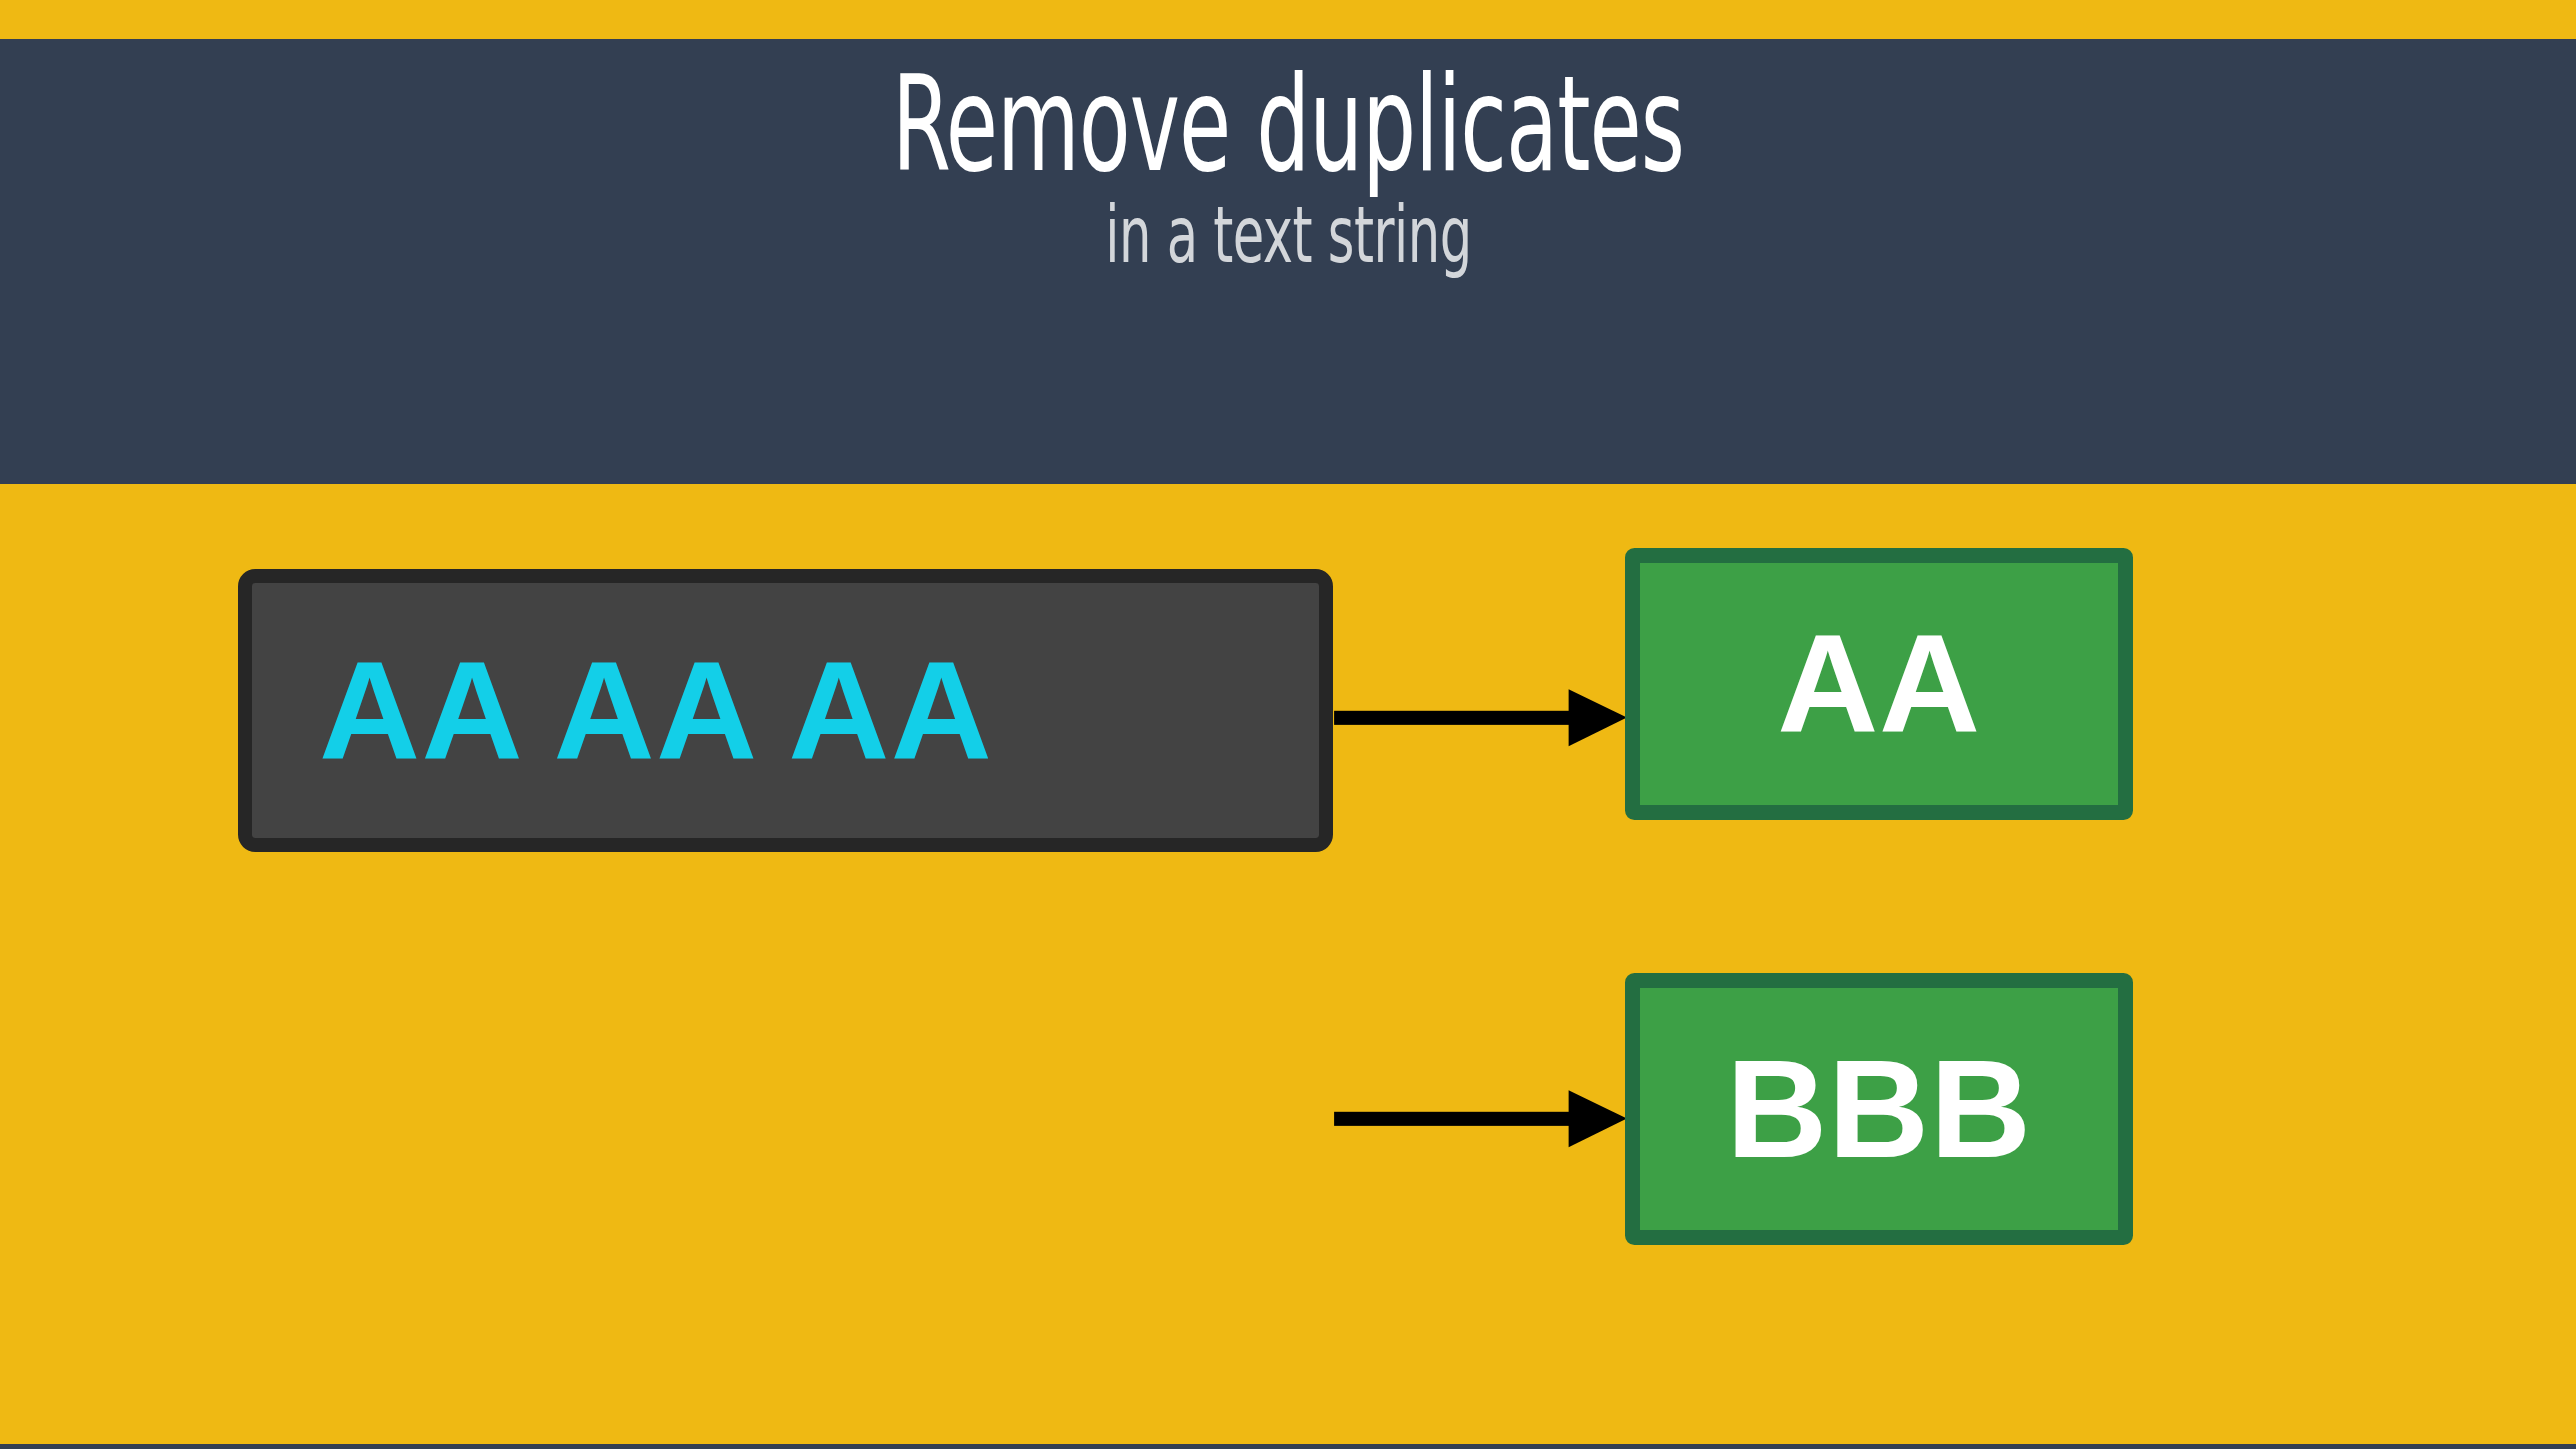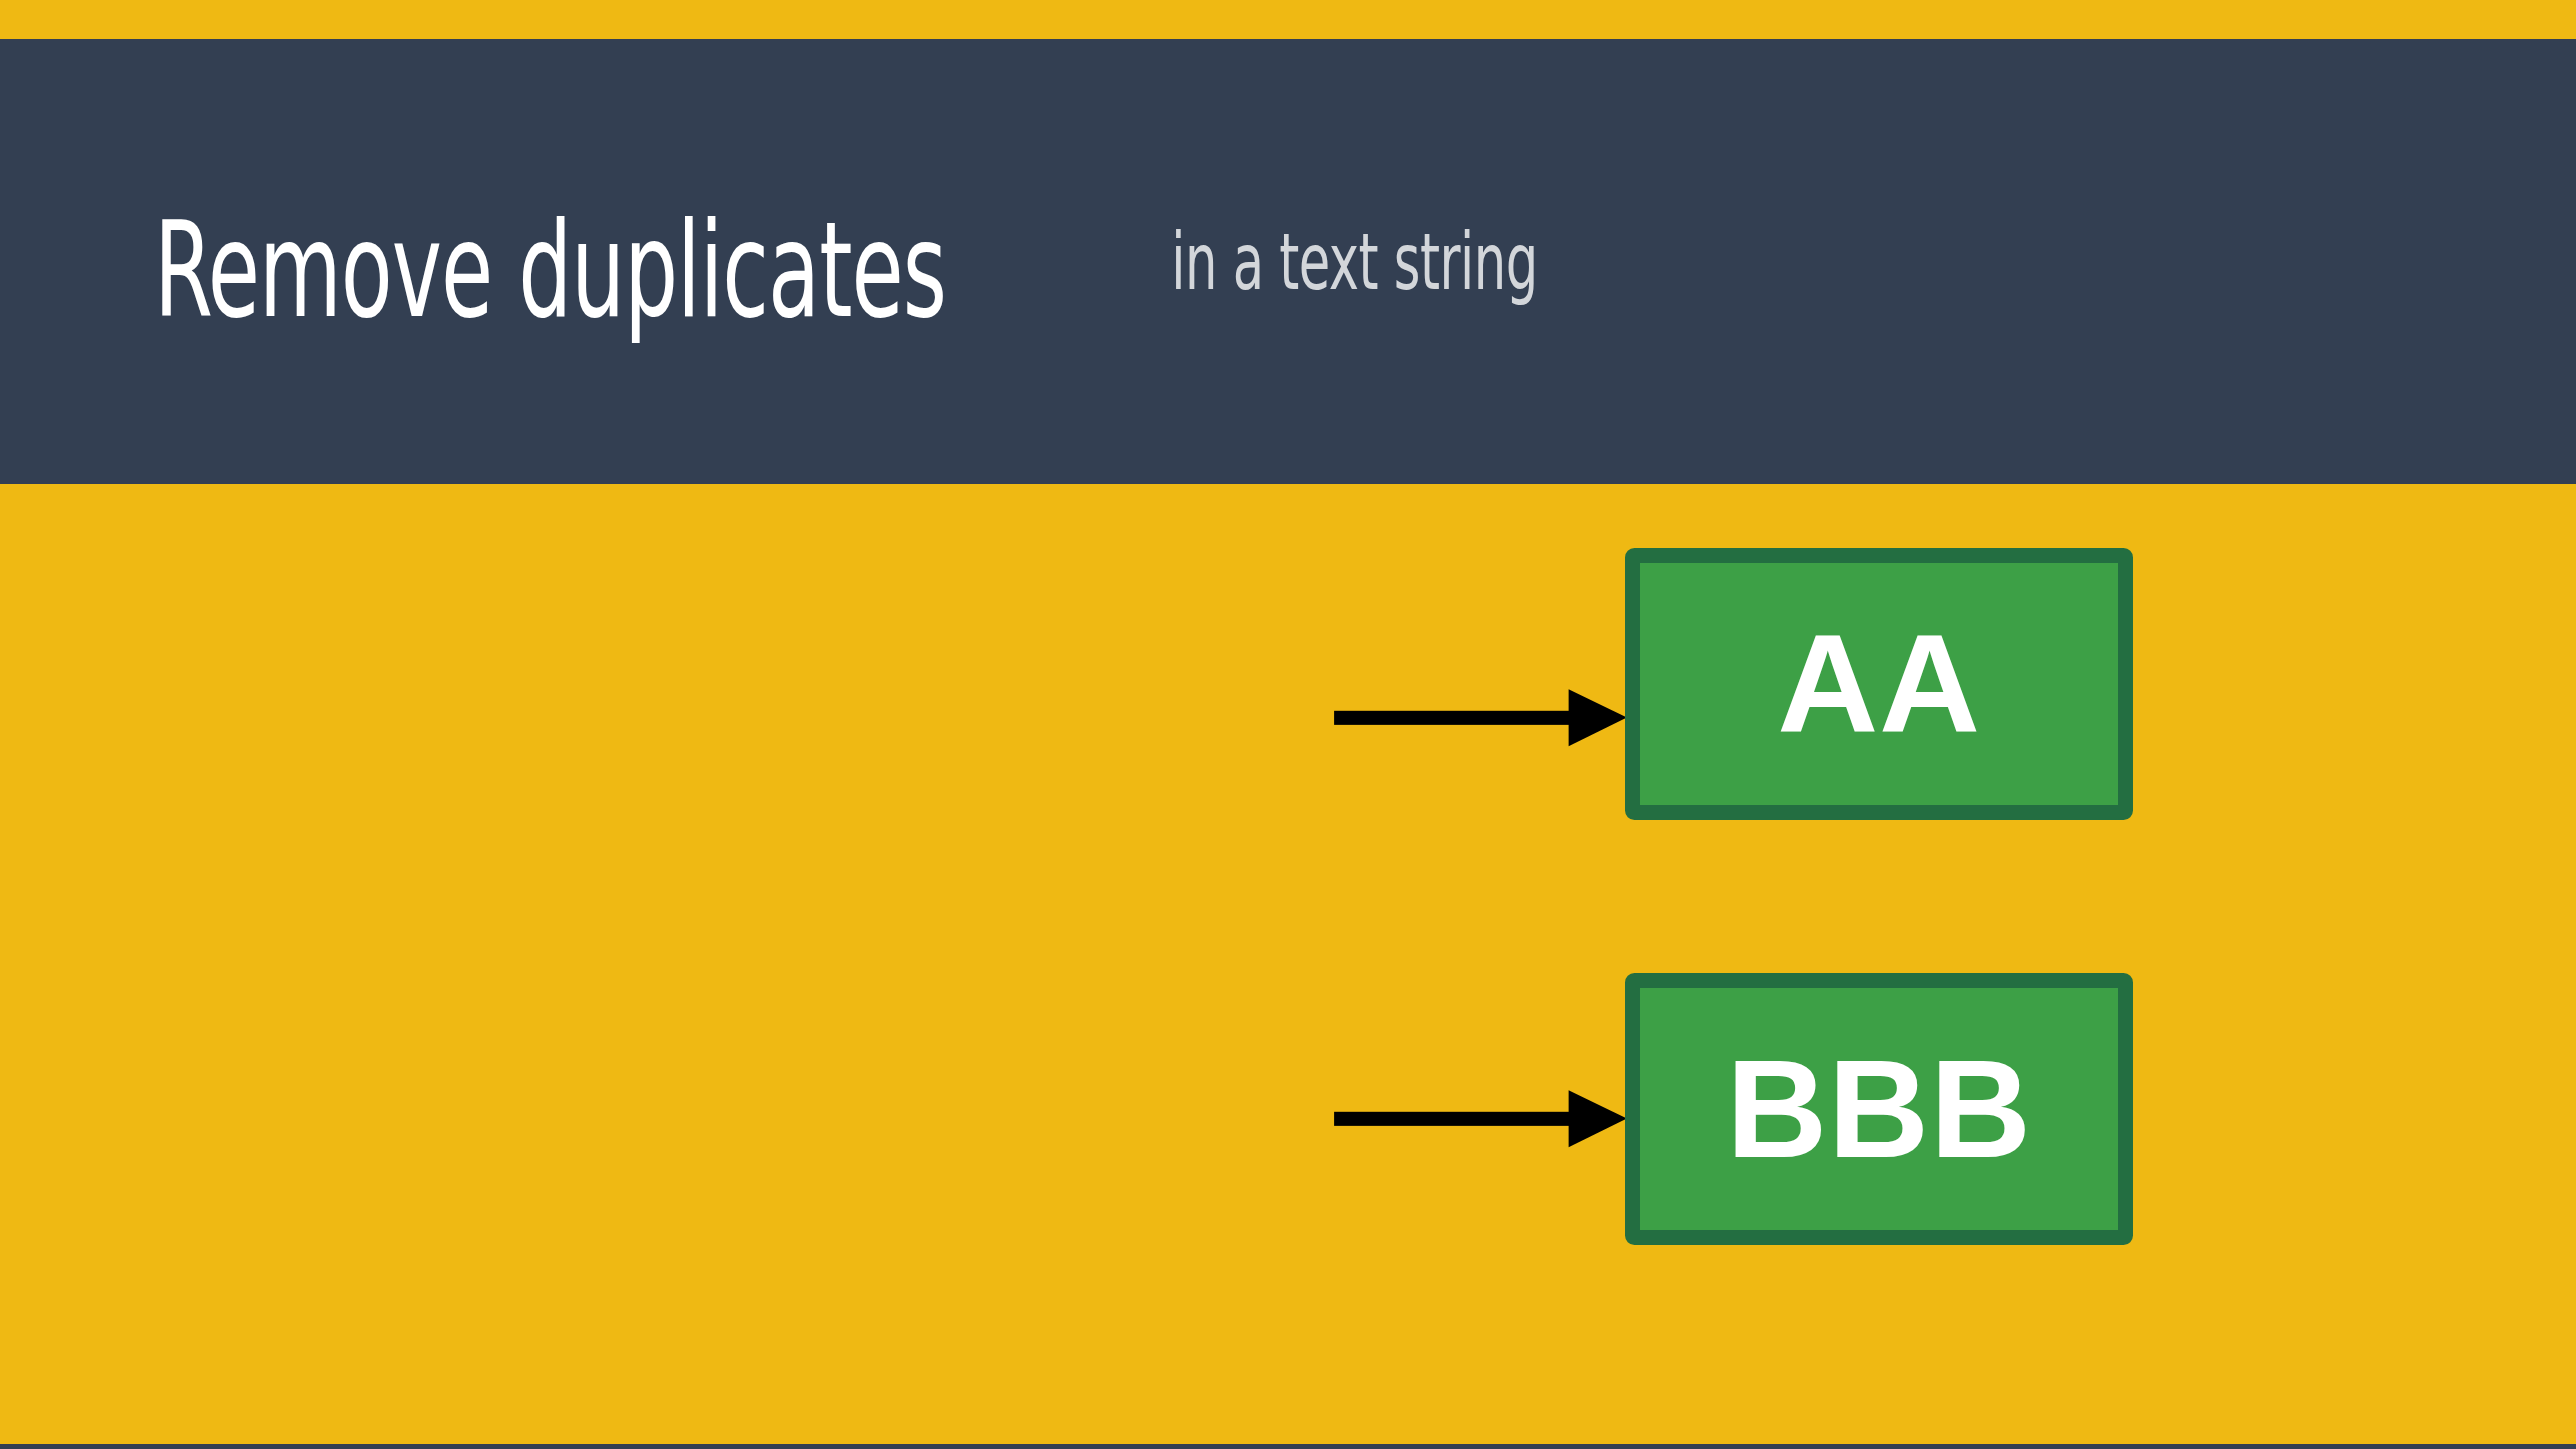--- a/index.html
+++ b/index.html
@@ -18,21 +18,21 @@
 
   
   .header-band {
     position: absolute;
     left: 0;
     top: 39px;
     width: 2576px;
     height: 445px;
     background: #333f52;
     display: flex;
-    flex-direction: row;
+    flex-direction: column;
     align-items: center;
     justify-content: flex-start;
   }
   .header-title {
     margin-top: 19px;
     color: #ffffff;
     font-family: "DejaVu Sans Condensed", "Liberation Sans Narrow", "Liberation Sans", sans-serif;
     font-weight: 400;
     font-size: 131px;
     line-height: 1.02;
@@ -132,20 +132,23 @@
 </head>
 <body>
 
 <div id="canvas">
 
   <div class="header-band">
     <div class="header-title">Remove duplicates</div>
     <div class="header-subtitle">in a text string</div>
   </div>
 
+  <div class="input-box row-1">
+    <span class="input-text text-cyan">AA AA AA</span>
+  </div>
 
   <div class="arrow arrow-1">
     <svg viewBox="0 0 440 100" xmlns="http://www.w3.org/2000/svg" aria-hidden="true">
       <rect x="0" y="40" width="362" height="21" fill="#000000"></rect>
       <polygon points="350,8 350,93 437,50" fill="#000000"></polygon>
     </svg>
   </div>
 
   <div class="output-box row-1">
     <span class="output-text">AA</span>

